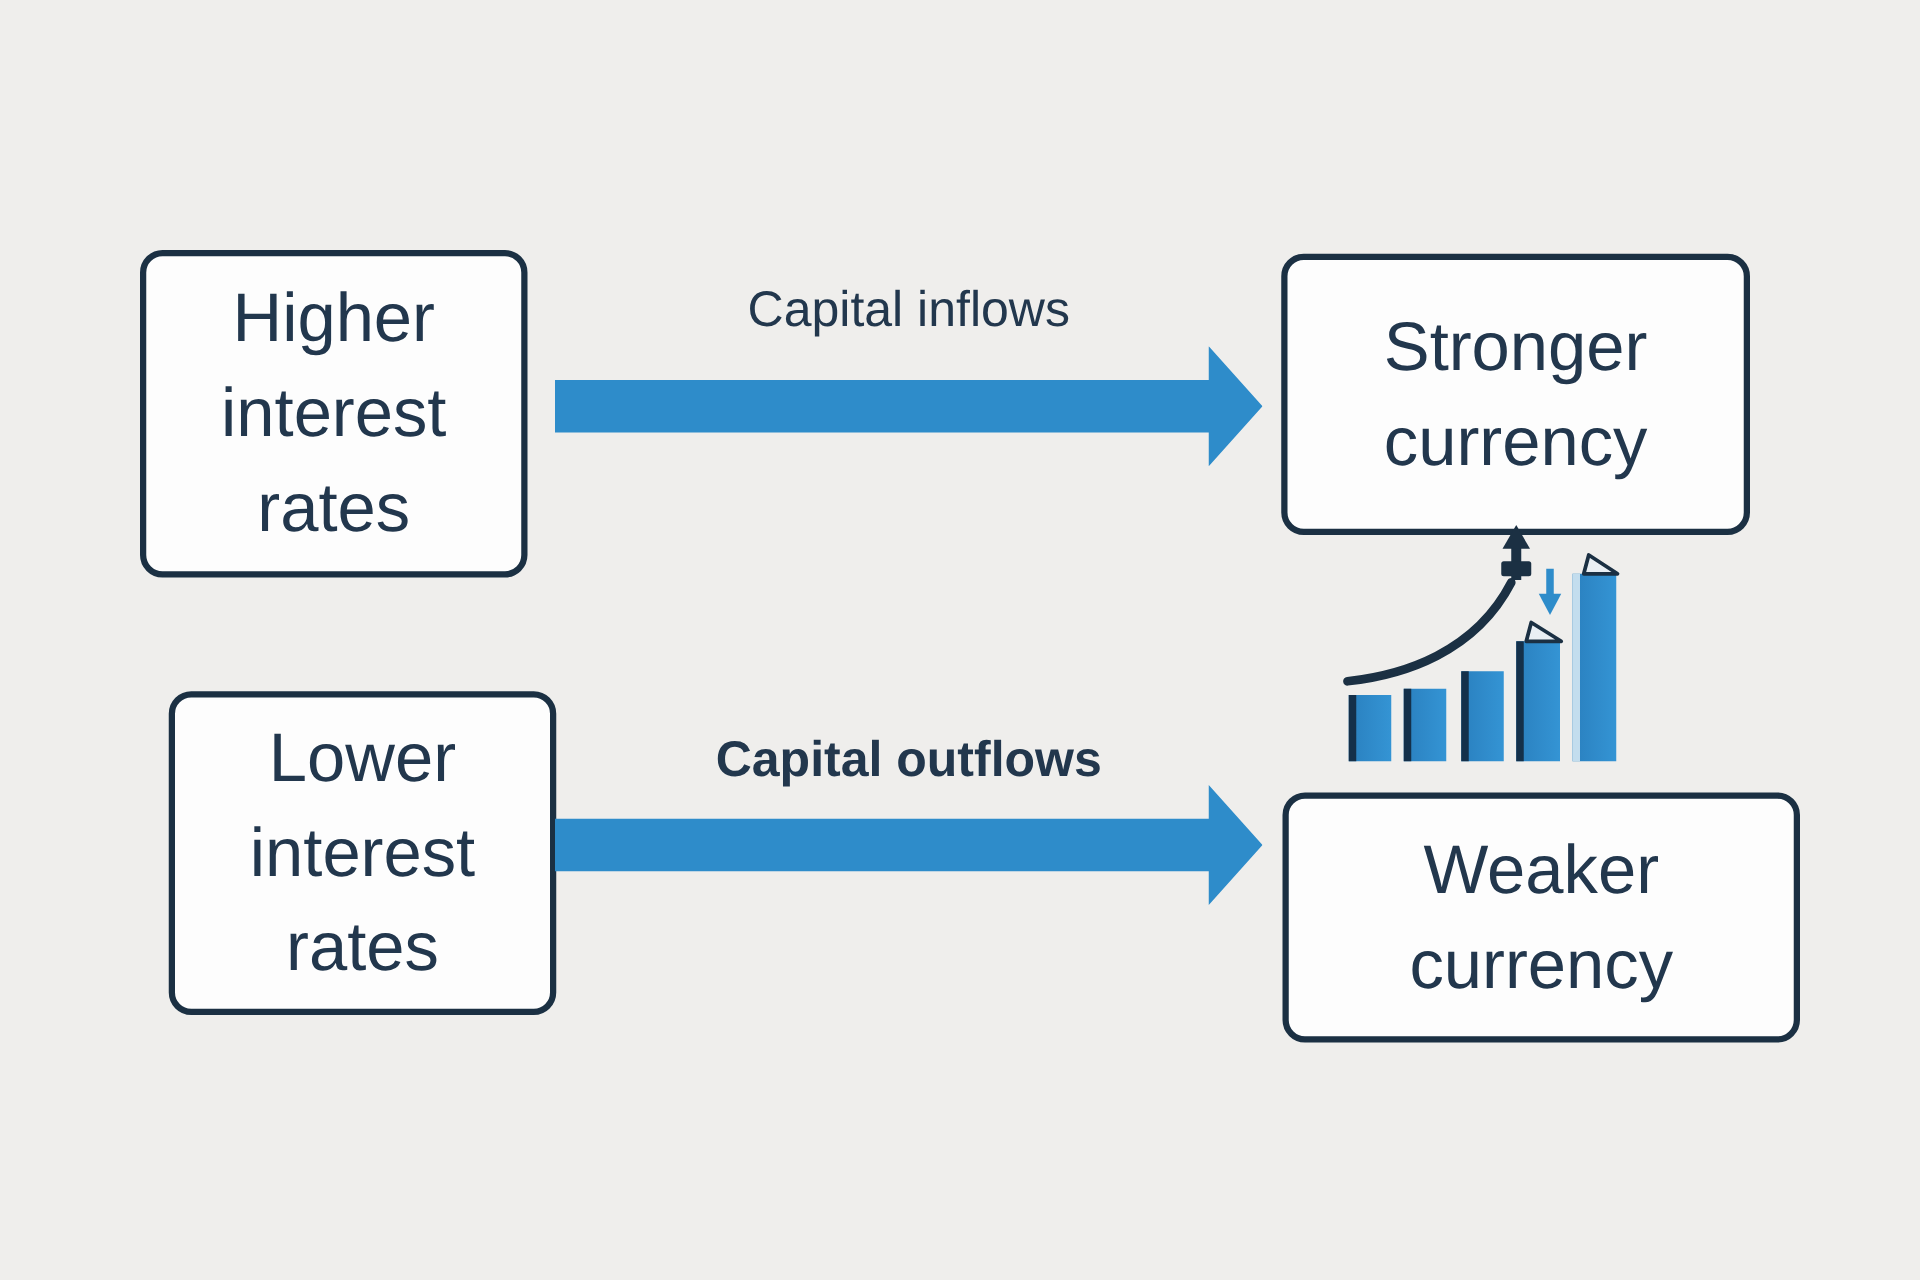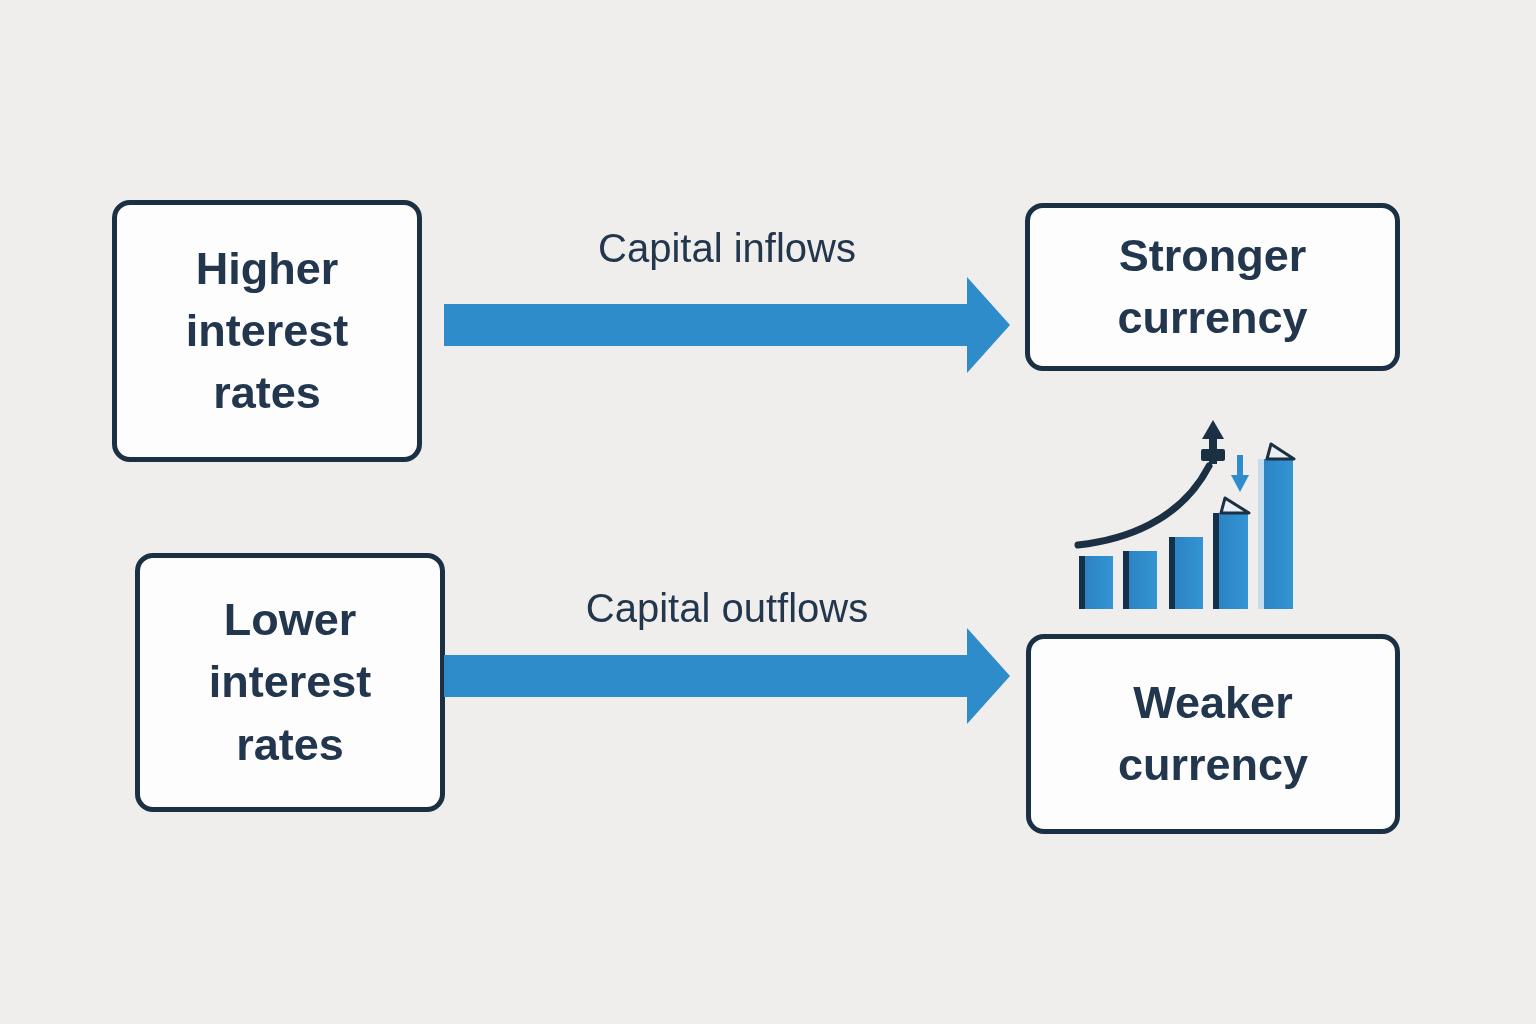--- a/index.html
+++ b/index.html
@@ -22,40 +22,40 @@
   .node{
     position:absolute;
     background:var(--box-bg);
     border:5px solid var(--ink-navy);
     border-radius:18px;
     display:flex;
     align-items:center;
     justify-content:center;
     text-align:center;
     color:var(--text-navy);
-    font-weight:700;
-    font-size:45px;
+    font-weight:400;
+    font-size:55px;
     line-height:1.38;
   }
   #node-higher-rates{left:112px;top:200px;width:310px;height:262px;padding:0 42px;}
-  #node-stronger-currency{left:1025px;top:203px;width:375px;height:168px;padding:0 30px;}
+  #node-stronger-currency{left:1025px;top:203px;width:375px;height:225px;padding:0 30px;}
   #node-lower-rates{left:111px;top:553px;width:310px;height:259px;padding:0 42px;margin-left:24px;}
-  #node-weaker-currency{left:1026px;top:634px;width:374px;height:200px;padding:0 30px;justify-content:center;}
+  #node-weaker-currency{left:1026px;top:634px;width:414px;height:200px;padding:0 30px;justify-content:center;}
   .flow-label{
     position:absolute;
     width:566px;
     text-align:center;
     color:var(--text-navy);
     font-weight:500;
     font-size:40px;
     line-height:1.1;
     white-space:nowrap;
   }
   #flow-label-inflows{left:444px;top:226px;}
-  #flow-label-outflows{left:444px;top:586px;}
+  #flow-label-outflows{left:444px;top:586px;font-weight:bold;}
   .flow-arrow{position:absolute;width:566px;height:96px;}
   #flow-arrow-inflows{left:444px;top:277px;}
   #flow-arrow-outflows{left:444px;top:628px;}
   #growth-chart-icon{position:absolute;left:1068px;top:414px;width:230px;height:200px;}
 </style>
 </head>
 <body>
 
 <div class="canvas">
 

